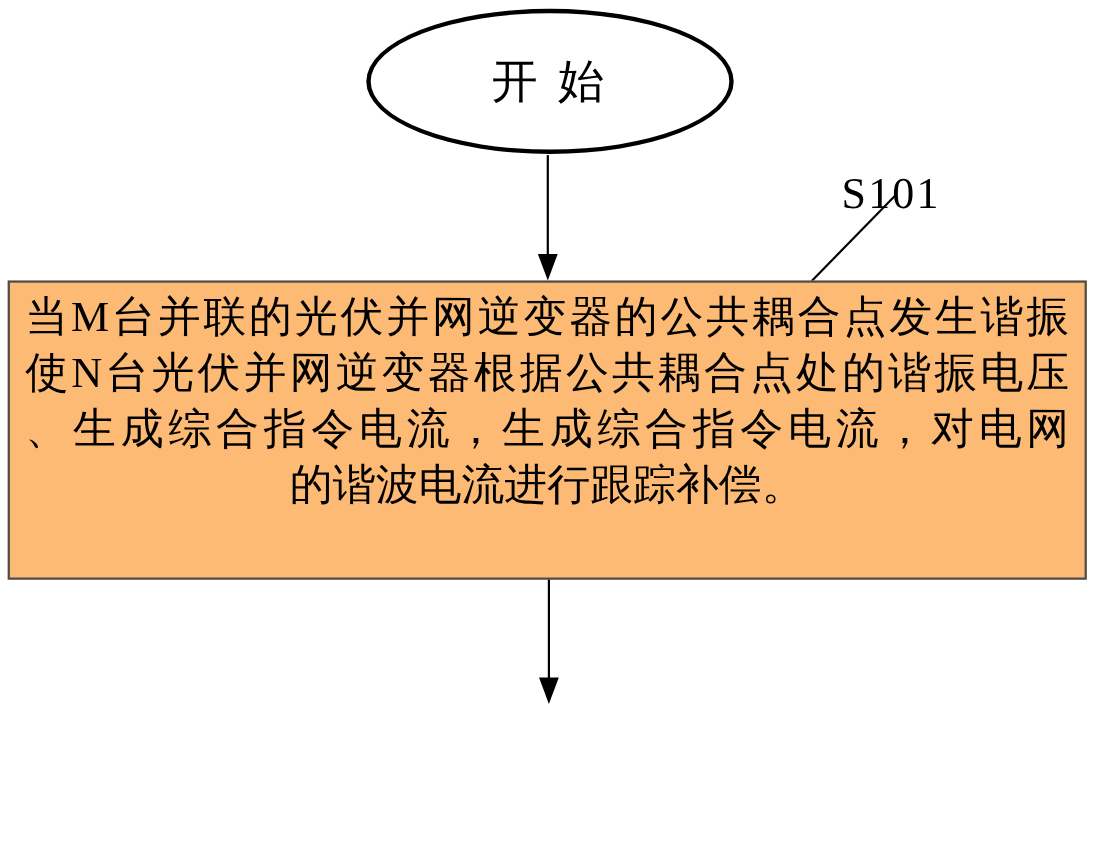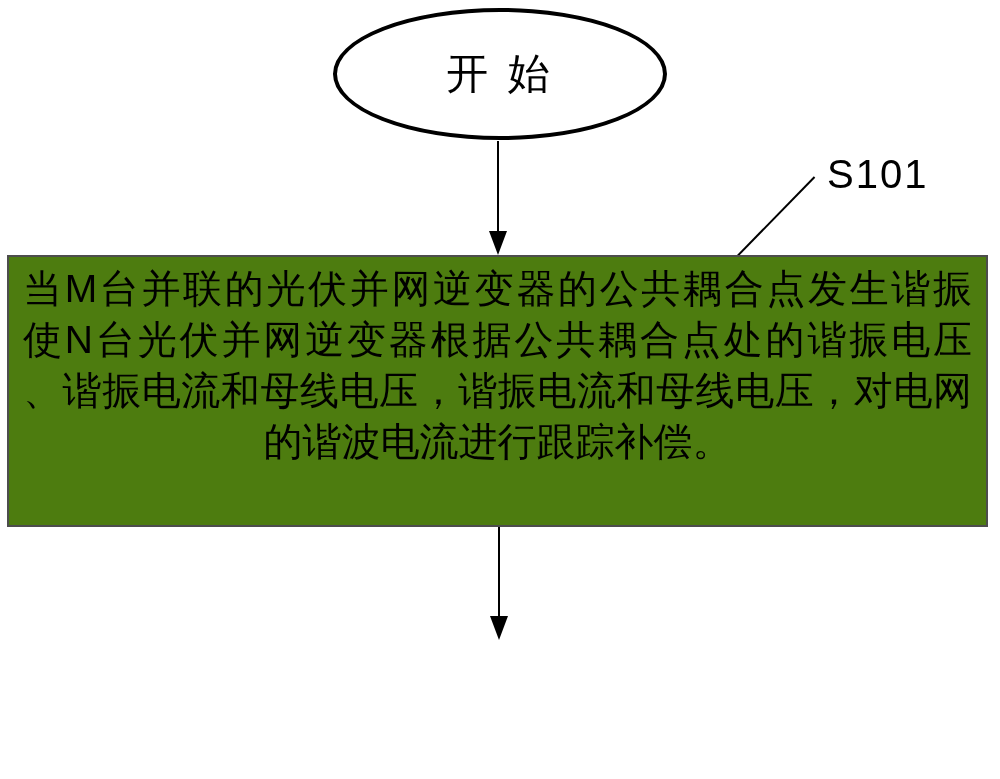--- a/index.html
+++ b/index.html
@@ -5,21 +5,21 @@
   html, body {
     margin: 0;
     padding: 0;
     background: #ffffff;
   }
   .canvas {
     position: relative;
     width: 1000px;
     height: 779px;
     background: #ffffff;
-    font-family: Liberation Sans, sans-serif;
+    font-family: Liberation Serif, serif;
     color: #000000;
     overflow: hidden;
   }
   .terminal {
     position: absolute;
     box-sizing: border-box;
     border: 4px solid #000000;
     border-radius: 50%;
     background: #ffffff;
     display: flex;
@@ -49,21 +49,21 @@
     border-top: 24px solid #000000;
   }
   .arrowhead-1 { left: 489px; top: 231px; }
   .arrowhead-2 { left: 490px; top: 616px; }
   .process-box {
     position: absolute;
     left: 7px; top: 255px;
     width: 981px; height: 272px;
     box-sizing: border-box;
     border: 2px solid #4d4d4d;
-    background: #4d7c0f;
+    background: #fdba74;
     padding: 6px 14px 0 14px;
   }
   .process-line {
     font-size: 39px;
     line-height: 51px;
     text-align: justify;
     text-align-last: justify;
     text-justify: inter-ideograph;
     white-space: nowrap;
   }
@@ -74,21 +74,21 @@
   .callout-line {
     position: absolute;
     left: 737px; top: 255px;
     width: 110px; height: 0;
     border-top: 2px solid #000000;
     transform: rotate(-45.7deg);
     transform-origin: 0 0;
   }
   .step-label {
     position: absolute;
-    left: 827px; top: 152px;
+    left: 765px; top: 152px;
     font-size: 40px;
     letter-spacing: 2px;
   }
 </style>
 </head>
 <body>
 
 <div class="canvas">
 
   <div class="terminal terminal-start">
@@ -97,21 +97,21 @@
 
   <div class="vline vline-1"></div>
   <div class="arrowhead arrowhead-1"></div>
 
   <div class="callout-line"></div>
   <div class="step-label">S101</div>
 
   <div class="process-box">
     <div class="process-line">当M台并联的光伏并网逆变器的公共耦合点发生谐振</div>
     <div class="process-line">使N台光伏并网逆变器根据公共耦合点处的谐振电压</div>
-    <div class="process-line">、谐振电流和母线电压，谐振电流和母线电压，对电网</div>
+    <div class="process-line">、生成综合指令电流，生成综合指令电流，对电网</div>
     <div class="process-line last">的谐波电流进行跟踪补偿。</div>
   </div>
 
   <div class="vline vline-2"></div>
   <div class="arrowhead arrowhead-2"></div>
 
 
 </div>
 
 </body></html>

